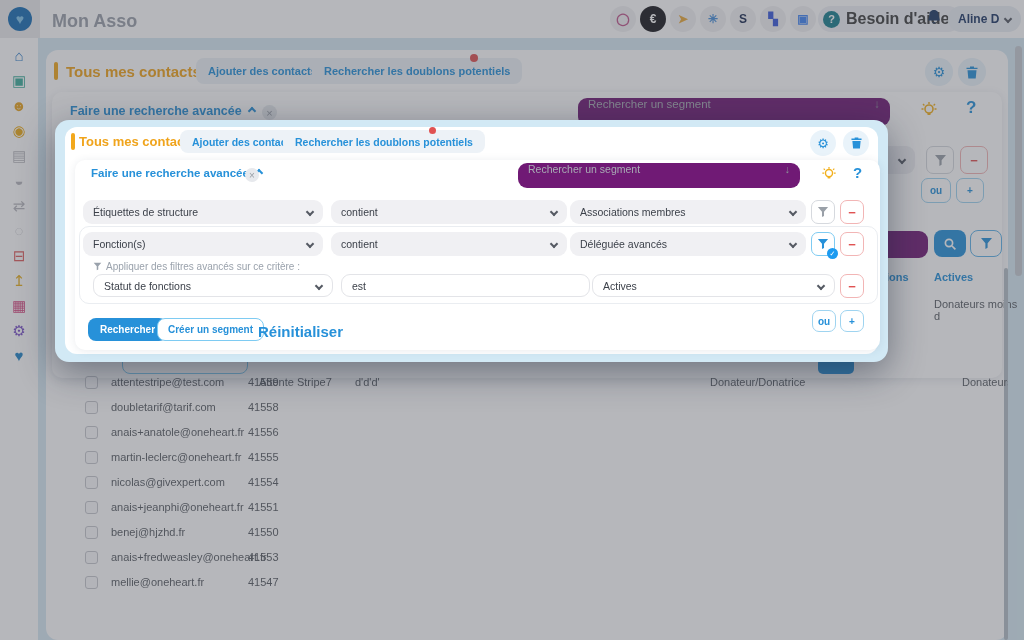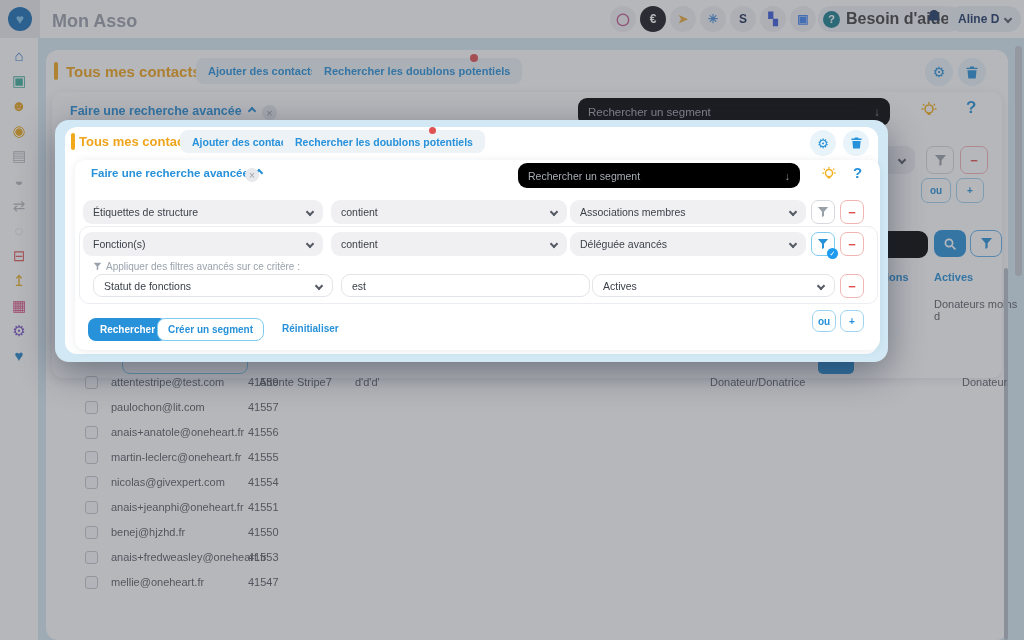--- a/index.html
+++ b/index.html
@@ -33,38 +33,38 @@
 
   .accent-bar { position:absolute; width:4px; border-radius:2px; background:#f2a81d; }
   .pg-title { position:absolute; font-weight:bold; color:#f0a41c; }
   .pill-btn { position:absolute; border-radius:8px; background:#edf2f7; color:#2791d9; font-weight:bold; display:flex; align-items:center; padding:0 12px; }
   .red-dot { position:absolute; border-radius:50%; background:#e05252; }
   .circ-btn { position:absolute; border-radius:50%; background:#e9f3fa; color:#2791d9; display:flex; align-items:center; justify-content:center; }
 
   .panel { position:absolute; background:#fff; border-radius:10px; box-shadow:0 2px 10px rgba(40,60,90,.12); }
   .toggle { position:absolute; font-weight:bold; color:#2791d9; display:flex; align-items:center; gap:7px; }
   .x-circ { position:absolute; border-radius:50%; background:#e7e9ed; color:#9aa0a8; display:flex; align-items:center; justify-content:center; }
-  .seg-input { position:absolute; background:#000000; border-radius:9px; color:#a9adb5; display:flex; align-items:center; padding:0 10px; }
+  .seg-input { position:absolute; background:#701a75; border-radius:9px; color:#a9adb5; display:flex; padding:0 10px; }
   .seg-input .dn { margin-left:auto; color:#8a8f98; font-weight:bold; }
   .qmark { position:absolute; color:#2791d9; font-weight:bold; }
 
   .field { position:absolute; height:24px; background:#f0f0f3; border-radius:9px; display:flex; align-items:center; padding:0 10px; font-size:10.5px; color:#3c414a; }
   .field.white { background:#fff; border:1px solid #e3e4e8; height:23px; }
   .field .chev { margin-left:auto; }
   .sq-btn { position:absolute; width:24px; height:24px; border-radius:7px; background:#fff; display:flex; align-items:center; justify-content:center; }
   .b-minus { border:1px solid #f2b5b5; color:#e05252; font-size:13px; font-weight:bold; }
   .b-funnel { border:1px solid #d6d9de; color:#9aa0a8; }
   .b-funnel.active { border:1.5px solid #7ecbf2; color:#2791d9; }
   .badge { position:absolute; right:-4px; bottom:-4px; width:11px; height:11px; border-radius:50%; background:#1d9bf0; color:#fff; font-size:7px; display:flex; align-items:center; justify-content:center; }
   .b-ou { border:1.5px solid #9fd4f0; color:#2791d9; font-size:10px; font-weight:bold; }
   .group-box { position:absolute; border:1px solid #eaedf1; border-radius:10px; }
   .adv-label { position:absolute; font-size:10px; color:#9aa2ac; display:flex; gap:4px; align-items:center; }
   .solid-btn { position:absolute; height:23px; border-radius:8px; background:#2791d9; color:#fff; font-weight:bold; font-size:10px; display:flex; align-items:center; padding:0 12px; }
   .line-btn { position:absolute; height:23px; border-radius:8px; border:1.5px solid #7ecbf2; background:#fff; color:#2791d9; font-weight:bold; font-size:10px; display:flex; align-items:center; padding:0 10px; }
-  .text-btn { position:absolute; color:#2791d9; font-weight:bold; font-size:10px;margin-left:24px; }
+  .text-btn { position:absolute; color:#2791d9; font-weight:bold; font-size:15px; }
 
   
   .tbl-head { position:absolute; font-size:11px; font-weight:bold; color:#2791d9; }
   .rows { position:absolute; left:46px; top:370px; width:962px; height:270px; overflow:hidden; }
   .trow { position:relative; height:25px;margin-left:28px; }
   .trow span { position:absolute; top:6px; font-size:11px; color:#585d63; white-space:nowrap; }
   .cb { position:absolute; left:11px; top:4px; width:13px; height:13px; border:1px solid #c6c8ce; border-radius:3px; background:#fbfbfc; }
   .c-email{left:37px} .c-id{left:174px;color:#494e54} .c-last{left:185px} .c-first{left:281px} .c-fn{left:636px} .c-seg{left:888px}
 
   
@@ -257,30 +257,30 @@
       <div class="trow">
         <span class="cb"></span>
         <span class="c-email">attentestripe@test.com</span>
         <span class="c-id">41559</span>
         <span class="c-last">Attente Stripe7</span>
         <span class="c-first">d'd'd'</span>
         <span class="c-fn">Donateur/Donatrice</span>
         <span class="c-seg">Donateurs réguliers</span>
       </div>
 
-
-      <div class="trow">
-        <span class="cb"></span>
-        <span class="c-email">paulochon@lit.com</span>
-        <span class="c-id">41557</span>
-        <span class="c-last"></span>
-        <span class="c-first"></span>
-        <span class="c-fn"></span>
-        <span class="c-seg"></span>
-      </div>
+      <div class="trow">
+        <span class="cb"></span>
+        <span class="c-email">doubletarif@tarif.com</span>
+        <span class="c-id">41558</span>
+        <span class="c-last"></span>
+        <span class="c-first"></span>
+        <span class="c-fn"></span>
+        <span class="c-seg"></span>
+      </div>
+
 
       <div class="trow">
         <span class="cb"></span>
         <span class="c-email">anais+anatole@oneheart.fr</span>
         <span class="c-id">41556</span>
         <span class="c-last"></span>
         <span class="c-first"></span>
         <span class="c-fn"></span>
         <span class="c-seg"></span>
       </div>

